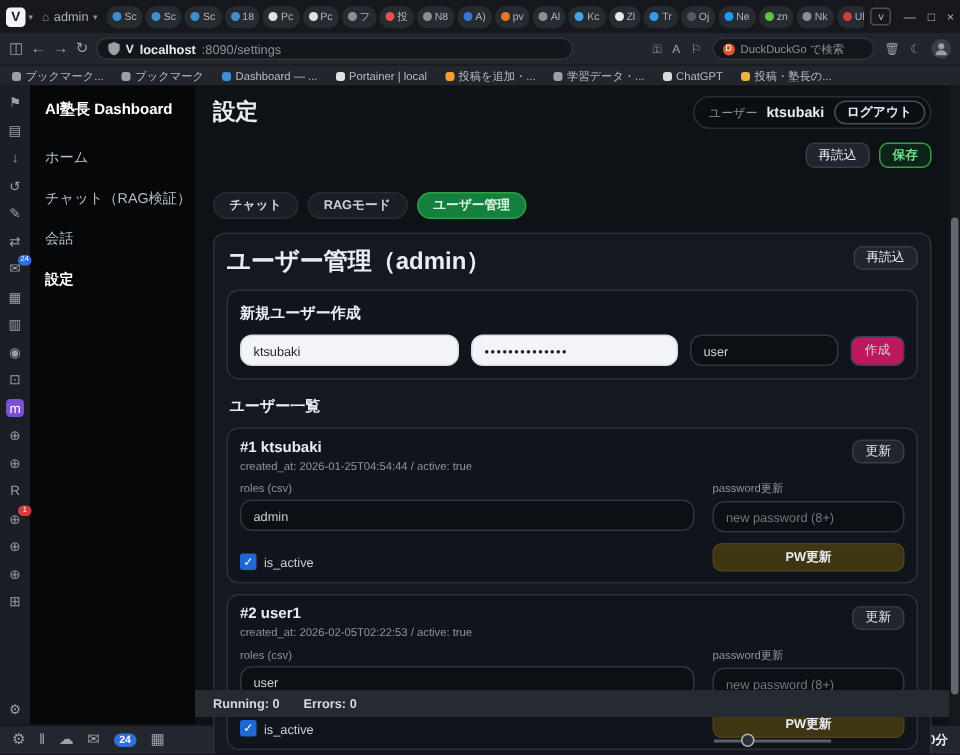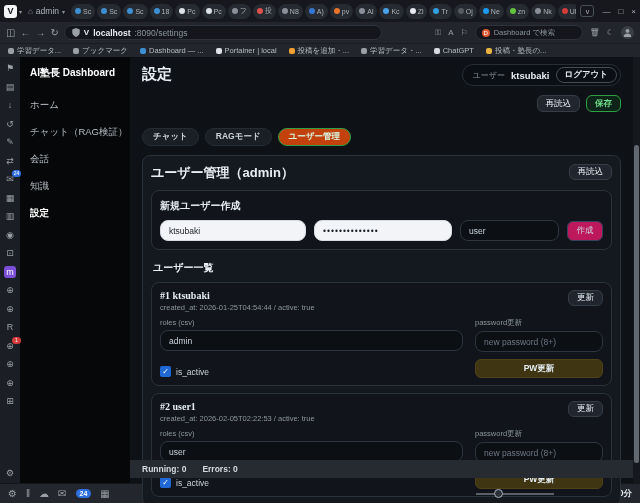--- a/index.html
+++ b/index.html
@@ -77,42 +77,42 @@
   .logout-btn { height:16px; border:1px solid #454d57; border-radius:9px; background:transparent;
     color:#e6edf3; font-size:8.5px; font-weight:bold; padding:0 8px; cursor:pointer; }
   .top-actions { position:absolute; top:30px; right:0; display:flex; gap:6px; }
   .btn { border-radius:6px; font-size:8.5px; padding:0 8px; height:17px; cursor:pointer;
     background:#21262e; border:1px solid #363d46; color:#e6edf3; font-family:inherit; }
   .btn.save { background:#0f2418; border:1px solid #2ea043; color:#6fdd8b; font-weight:bold; }
 
   .app-tabs { display:flex; gap:6px; margin-top:9px; }
   .app-tab { height:18px; border-radius:9px; background:#1a1f26; border:1px solid #262c34; color:#c9d1d9;
     font-size:8.5px; font-weight:bold; display:flex; align-items:center; padding:0 10px; cursor:pointer; }
-  .app-tab.active { border-color:#2ea043; background:#c2410c; color:#d8f6e0; }
+  .app-tab.active { border-color:#2ea043; background:#15803d; color:#d8f6e0; }
 
   .card { margin-top:9px; background:#14181f; border:1px solid #2b313a; border-radius:8px; padding:8px; }
   .card-head { position:relative; }
-  .card-title { font-size:13px; font-weight:bold; }
+  .card-title { font-size:16px; font-weight:bold; }
   .card-sub { font-size:7.5px; color:#8b949e; margin-top:2px; }
   .card-head .btn { position:absolute; right:0; top:0; height:16px; }
 
   .inner-card { margin-top:8px; background:#11151b; border:1px solid #2b313a; border-radius:8px; padding:8px; }
   .inner-title { font-size:10px; font-weight:bold; margin-bottom:7px; }
   .nu-row { display:flex; gap:8px; align-items:center; }
   .inp { height:21px; border-radius:8px; font-size:8.5px; padding:0 8px; font-family:inherit; outline:none; }
   .inp.light { width:146px; background:#f2f4f7; border:1px solid #d7dce2; color:#1c2128; }
   .inp.light.pw { width:138px; letter-spacing:1px; }
   .inp.dark { flex:1; min-width:0; background:#0c1015; border:1px solid #2e353e; color:#c9d1d9; }
   .inp.dark::placeholder { color:#6e7681; }
   .create-btn { width:36px; height:20px; background:#be185d; border:1px solid #34425a; border-radius:6px;
     color:#cdd6e0; font-size:8.5px; cursor:pointer; font-family:inherit; }
 
   .list-title { font-size:10px; font-weight:bold; margin:11px 0 0 2px; }
   .user-card { margin-top:7px; background:#11151b; border:1px solid #2b313a; border-radius:8px; padding:7px 8px; position:relative; }
-  .uc-name { font-size:10px; font-weight:bold;font-family:Liberation Serif, serif; }
+  .uc-name { font-size:10px; font-weight:bold; }
   .uc-meta { font-size:7.5px; color:#8b949e; margin-top:2px; }
   .uc-update { position:absolute; right:8px; top:7px; height:16px; }
   .uc-grid { display:flex; gap:12px; margin-top:6px;justify-content:flex-end; }
   .uc-left { flex:1; min-width:0; }
   .uc-right { width:128px; flex:none; }
   .uc-label { font-size:7.5px; color:#8b949e; margin-bottom:3px; }
   .uc-left .inp.dark, .uc-right .inp.dark { width:100%; display:block; }
   .uc-bottom { display:flex; align-items:flex-end; justify-content:space-between; margin-top:7px; }
   .chk-row { display:flex; align-items:center; gap:5px; margin-bottom:1px; }
   .chk { width:11px; height:11px; background:#2168d7; border-radius:2px; color:#fff; font-size:8px;
@@ -262,37 +262,37 @@
       <span class="vbadge">V</span>
       <span class="urlhost">localhost</span>
       <span class="urlpath">:8090/settings</span>
     </div>
     <div class="abar-right">
       <span class="navico" style="font-size:8px">⚿</span>
       <span class="navico" style="font-size:8px">A</span>
       <span class="navico" style="font-size:8px">⚐</span>
       <div class="searchfield">
         <span class="ddg">D</span>
-        <span class="searchph">Dashboard で検索</span>
+        <span class="searchph">DuckDuckGo で検索</span>
       </div>
       <span class="navico" style="font-size:8px">🗑</span>
       <span class="navico" style="font-size:8px">☾</span>
       <span class="avatar">
         <svg viewBox="0 0 10 10">
             <circle cx="5" cy="3.2" r="2.2"></circle>
             <path d="M0.8 10 C0.8 7.2 3 6.2 5 6.2 C7 6.2 9.2 7.2 9.2 10 Z"></path>
           </svg>
       </span>
     </div>
   </div>
 
   <div class="bookmarksbar">
     <span class="bm">
         <span class="bmico" style="background: rgb(154, 160, 166);"></span>
-        <span class="bmlabel">学習データ...</span>
+        <span class="bmlabel">ブックマーク...</span>
       </span>
       <span class="bm">
         <span class="bmico" style="background: rgb(154, 160, 166);"></span>
         <span class="bmlabel">ブックマーク</span>
       </span>
       <span class="bm">
         <span class="bmico" style="background: rgb(61, 143, 209);"></span>
         <span class="bmlabel">Dashboard — ...</span>
       </span>
       <span class="bm">
@@ -397,21 +397,20 @@
           
         </span>
       <span class="pico gear">⚙</span>
     </div>
 
     <aside class="sidebar">
       <div class="sb-title">AI塾長 Dashboard</div>
       <div class="nav-item">ホーム</div>
         <div class="nav-item">チャット（RAG検証）</div>
         <div class="nav-item">会話</div>
-        <div class="nav-item">知識</div>
         <div class="nav-item active">設定</div>
     </aside>
 
     <main class="main">
       <div class="main-header">
         <h1 class="page-title">設定</h1>
         <div class="user-pill">
           <span class="user-label">ユーザー</span>
           <span class="user-name">ktsubaki</span>
           <button class="logout-btn">ログアウト</button>

